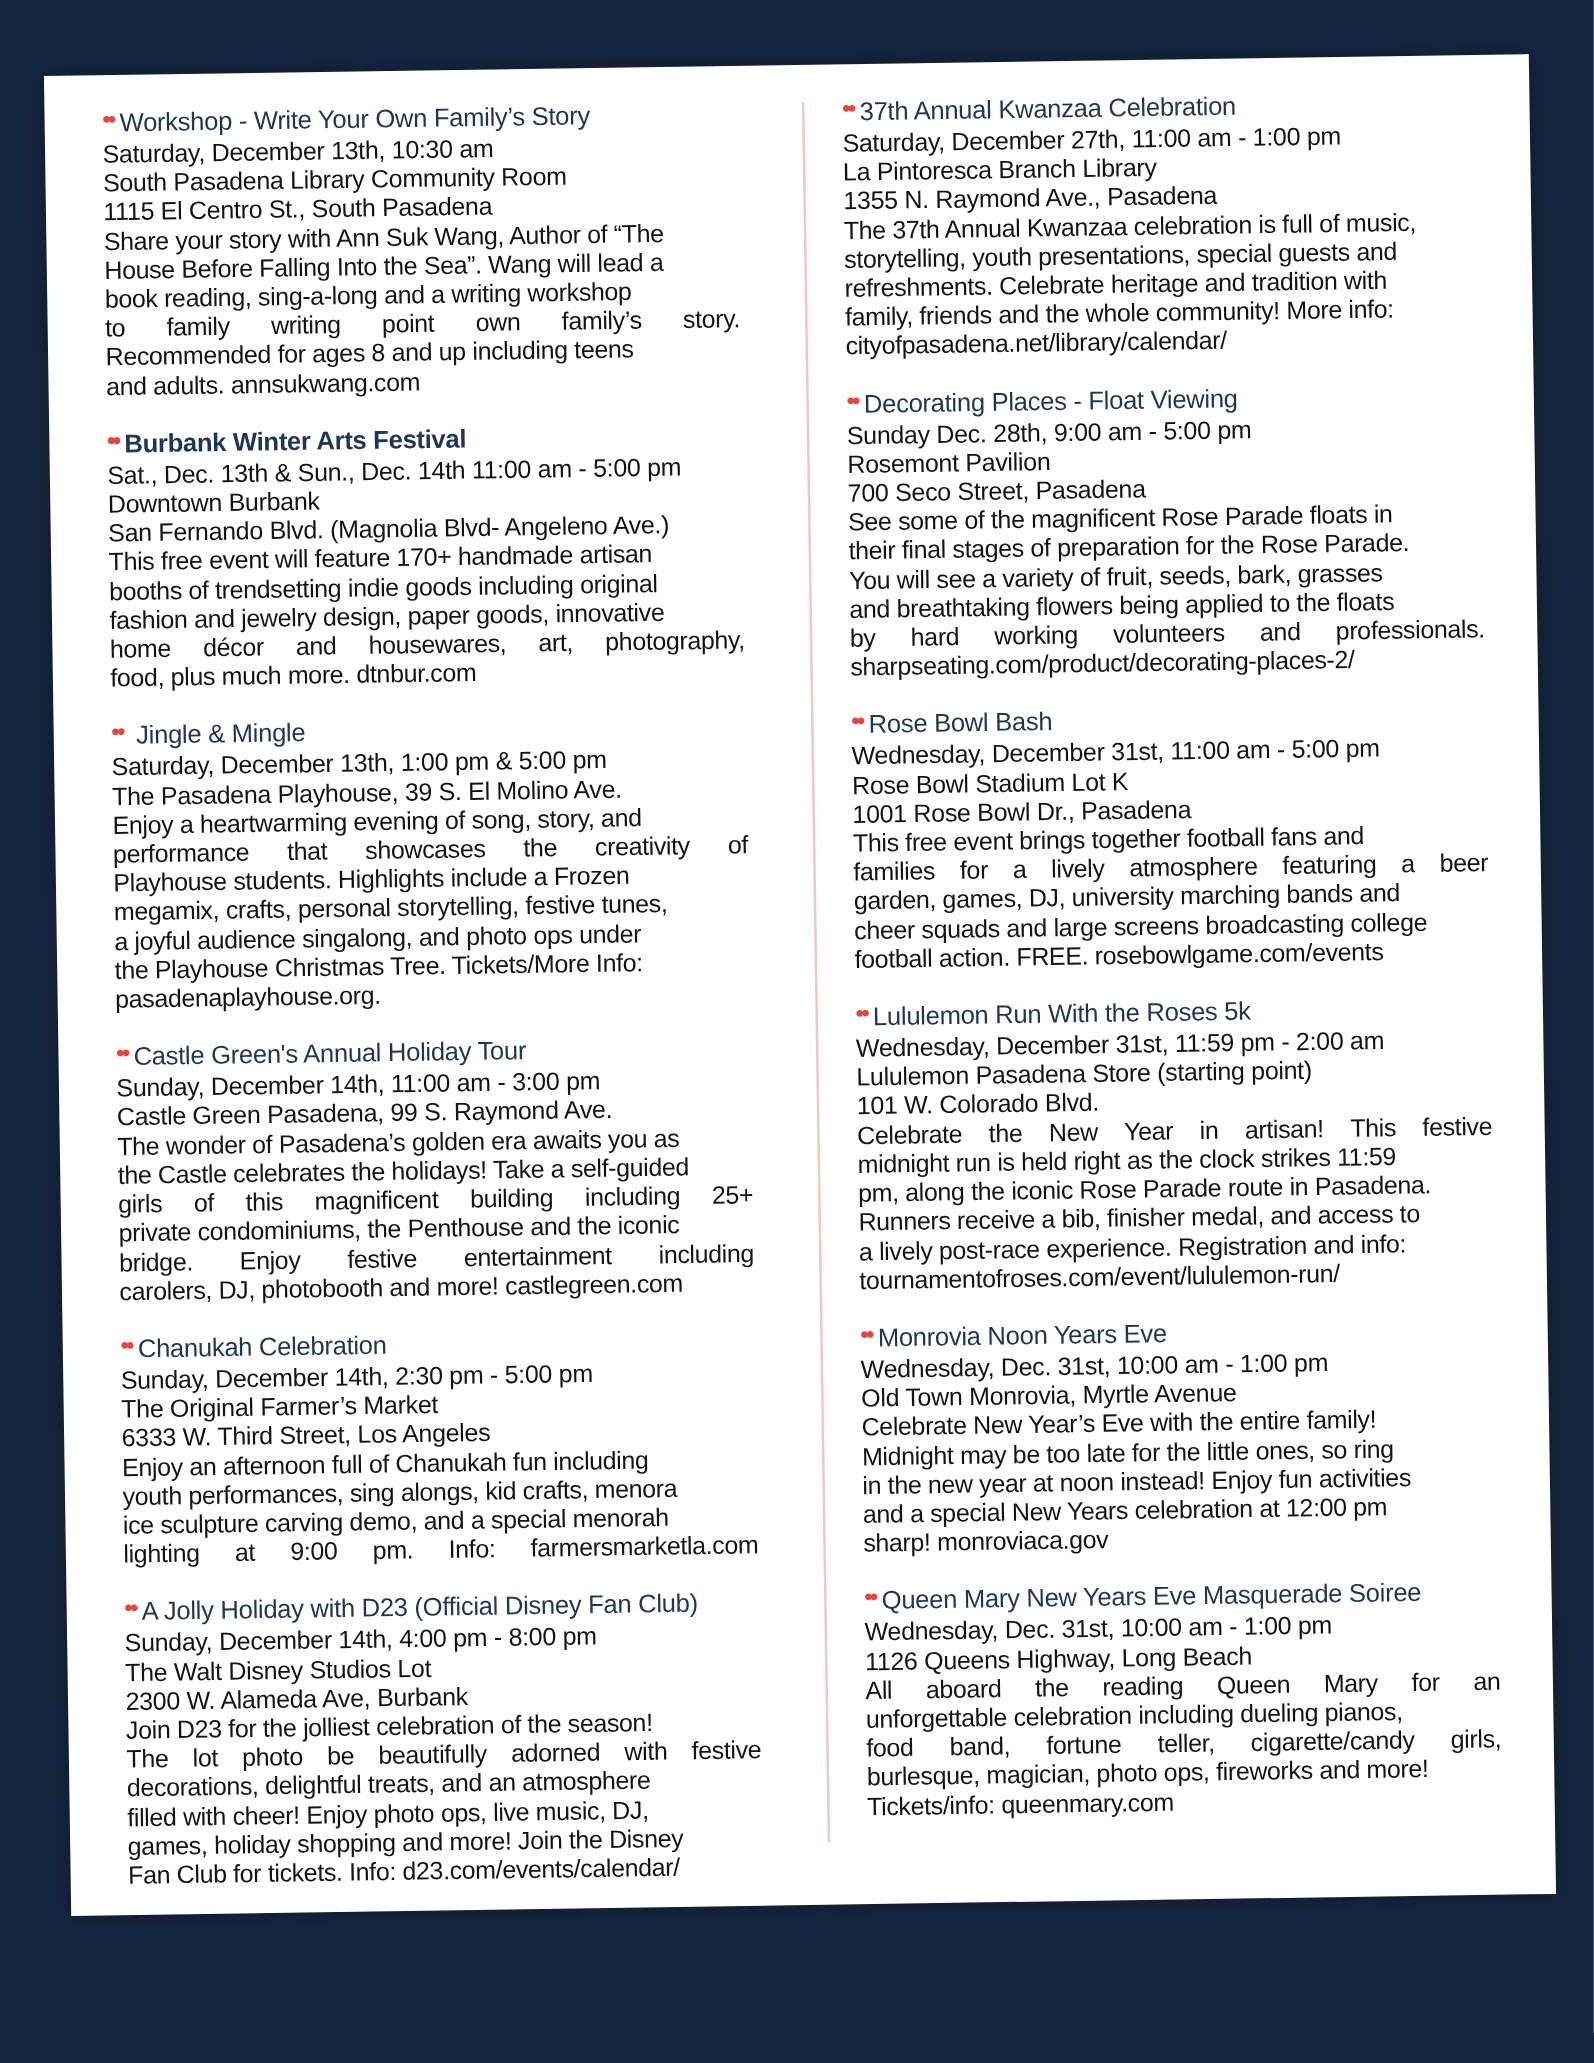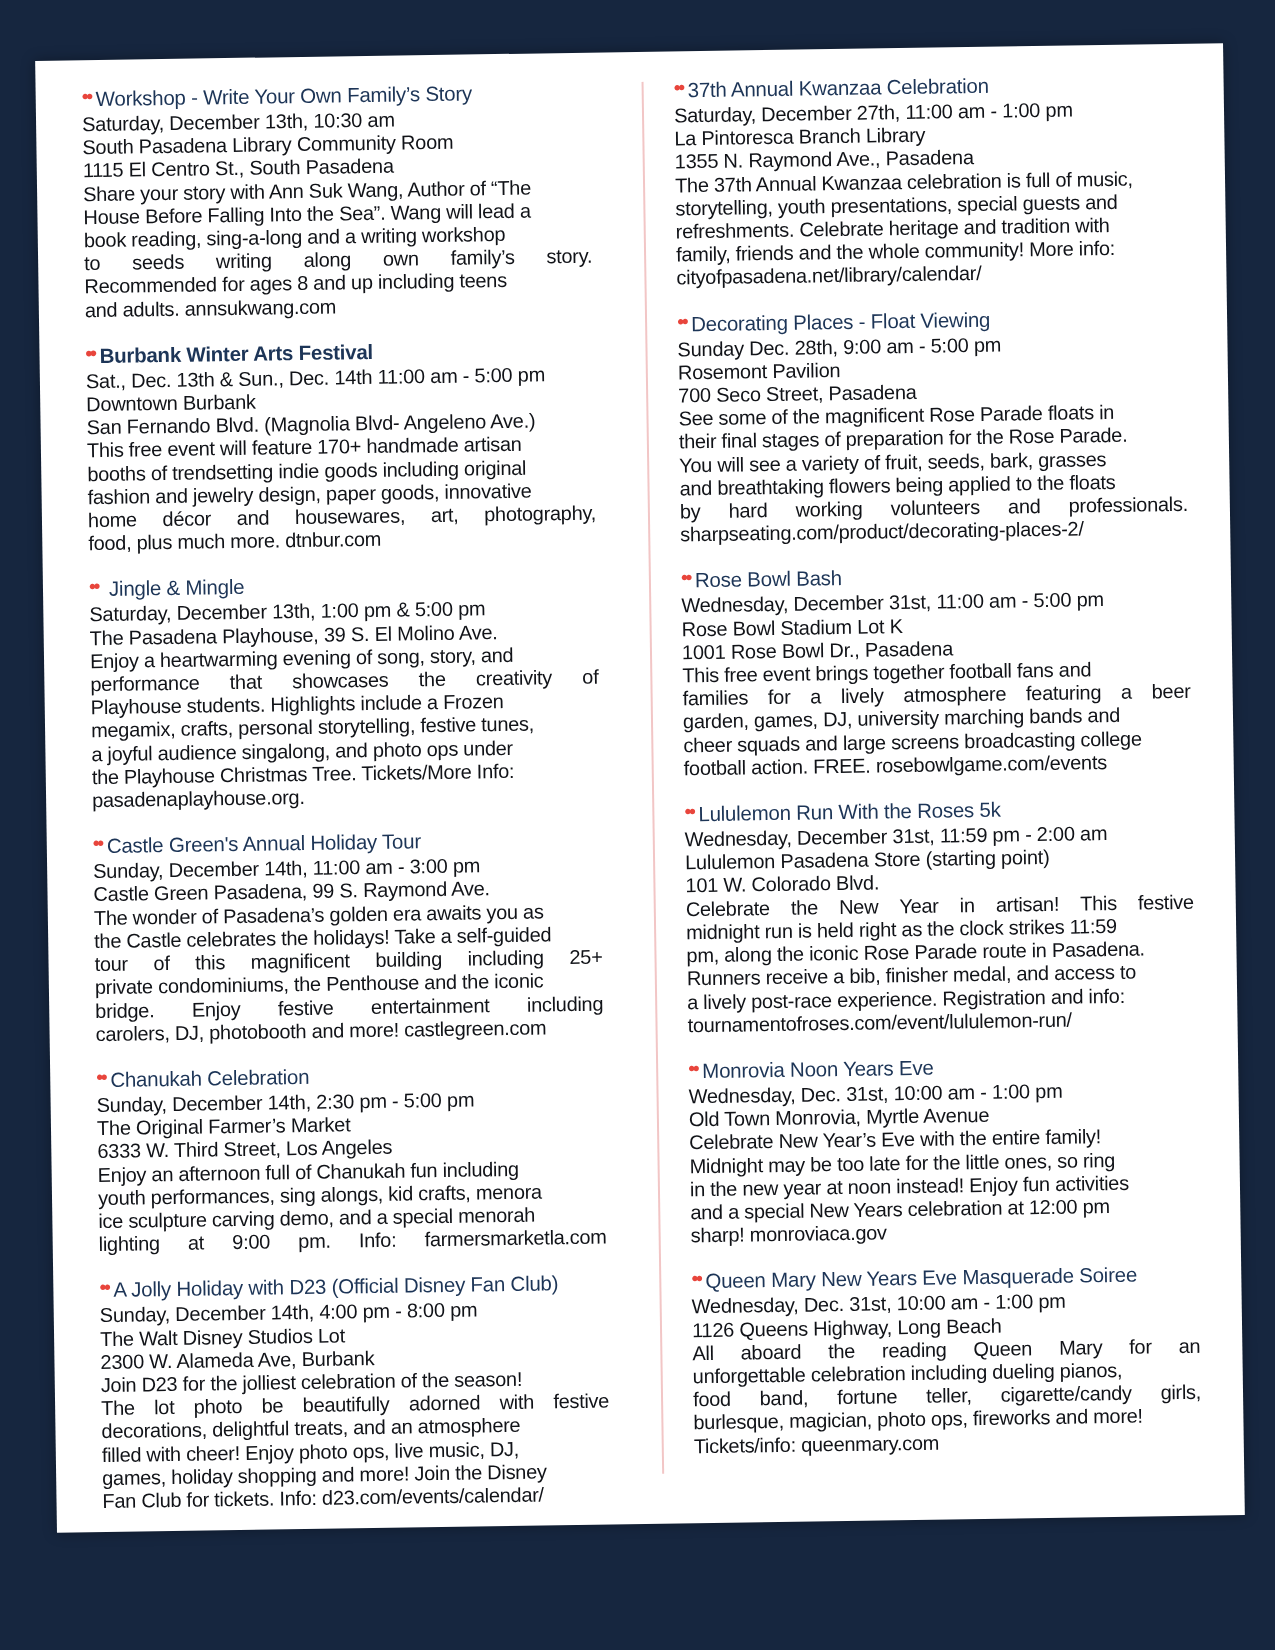--- a/index.html
+++ b/index.html
@@ -121,23 +121,23 @@
               <div class="ev-heading"><span class="bullet">••</span><span>Workshop - Write Your Own Family’s Story</span></div>
               <div class="ev-line">Saturday, December 13th, 10:30 am</div>
               <div class="ev-line">South Pasadena Library Community Room</div>
               <div class="ev-line">1115 El Centro St., South Pasadena</div>
               <div class="ev-body">
                 <span class="jline">Share your story with Ann Suk Wang, Author of “The</span>
                 <span class="jline">House Before Falling Into the Sea”. Wang will lead a</span>
                 <span class="jline">book reading, sing-a-long and a writing workshop</span>
                 <span class="jline justify">
                   <span>to</span>
-                  <span>seeds</span>
+                  <span>family</span>
                   <span>writing</span>
-                  <span>along</span>
+                  <span>point</span>
                   <span>own</span>
                   <span>family’s</span>
                   <span>story.</span>
                 </span>
                 <span class="jline">Recommended for ages 8 and up including teens</span>
                 <span class="jline">and adults. annsukwang.com</span>
               </div>
             </div>
             <div class="event">
               <div class="ev-heading bold"><span class="bullet">••</span><span>Burbank Winter Arts Festival</span></div>
@@ -181,21 +181,21 @@
               </div>
             </div>
             <div class="event">
               <div class="ev-heading"><span class="bullet">••</span><span>Castle Green's Annual Holiday Tour</span></div>
               <div class="ev-line">Sunday, December 14th, 11:00 am - 3:00 pm</div>
               <div class="ev-line">Castle Green Pasadena, 99 S. Raymond Ave.</div>
               <div class="ev-body">
                 <span class="jline">The wonder of Pasadena’s golden era awaits you as</span>
                 <span class="jline">the Castle celebrates the holidays! Take a self-guided</span>
                 <span class="jline justify">
-                  <span>tour</span>
+                  <span>girls</span>
                   <span>of</span>
                   <span>this</span>
                   <span>magnificent</span>
                   <span>building</span>
                   <span>including</span>
                   <span>25+</span>
                 </span>
                 <span class="jline">private condominiums, the Penthouse and the iconic</span>
                 <span class="jline justify">
                   <span>bridge.</span>

